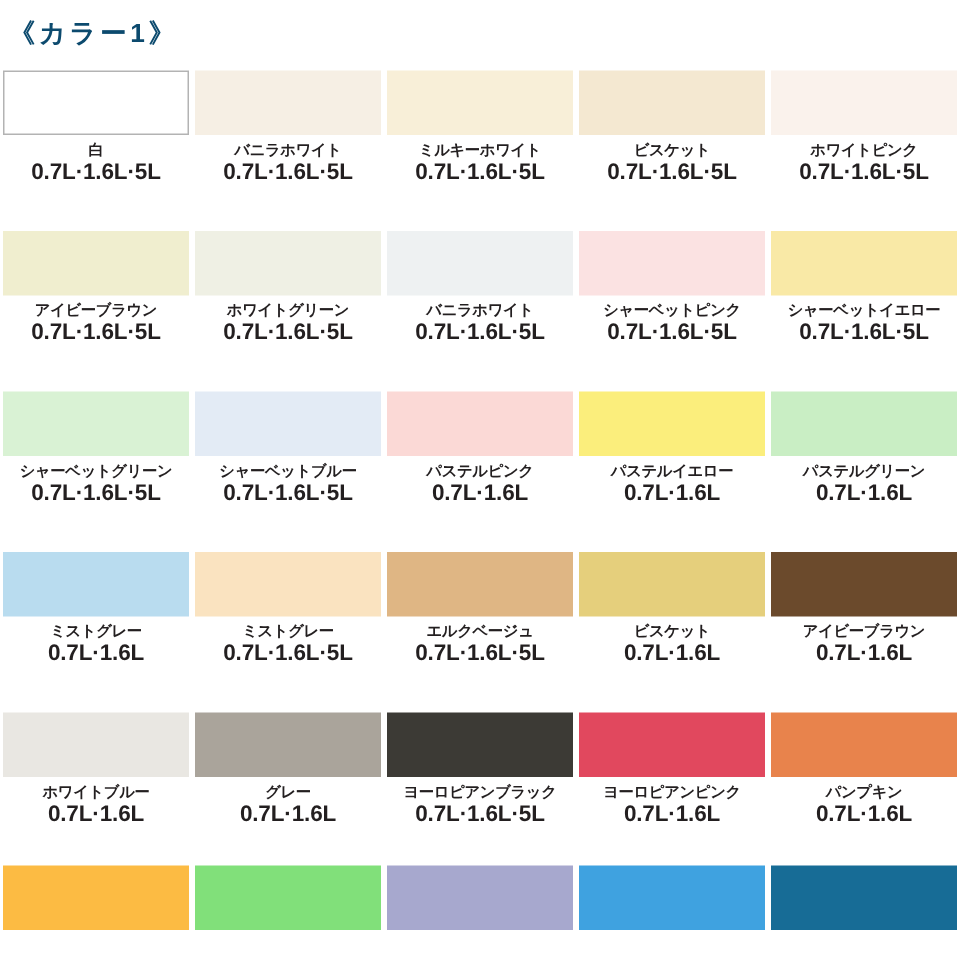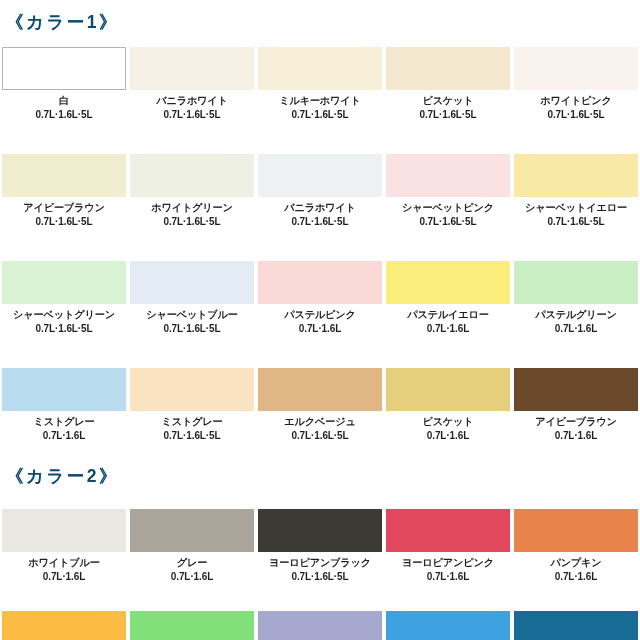--- a/index.html
+++ b/index.html
@@ -69,21 +69,21 @@
     line-height: 14px;
     margin-top: 4px;
     font-weight: 700;
     letter-spacing: -0.2px;
     text-align: center;
     white-space: nowrap;
     color: #231f20;
   }
 
   .swatch-sizes {
-    font-size: 10px;
+    font-size: 15px;
     line-height: 13px;
     font-weight: 700;
     letter-spacing: -0.1px;
     text-align: center;
     white-space: nowrap;
     color: #231f20;
   }
 
   
   #grid-color-1 { margin-top: 11px; row-gap: 29px; }
@@ -196,21 +196,20 @@
       </div>
       <div class="swatch-cell">
         <div class="swatch-chip" style="background: rgb(107, 74, 44);"></div>
         <div class="swatch-name">アイビーブラウン</div>
         <div class="swatch-sizes">0.7L·1.6L</div>
       </div>
     </div>
 
   <div class="spacer"></div>
 
-  <h2 class="section-heading" id="section-2-heading">《カラー2》</h2>
 
   <div class="swatch-grid" id="grid-color-2">
       <div class="swatch-cell">
         <div class="swatch-chip" style="background: rgb(233, 231, 226);"></div>
         <div class="swatch-name">ホワイトブルー</div>
         <div class="swatch-sizes">0.7L·1.6L</div>
       </div>
       <div class="swatch-cell">
         <div class="swatch-chip" style="background: rgb(170, 164, 155);"></div>
         <div class="swatch-name">グレー</div>

